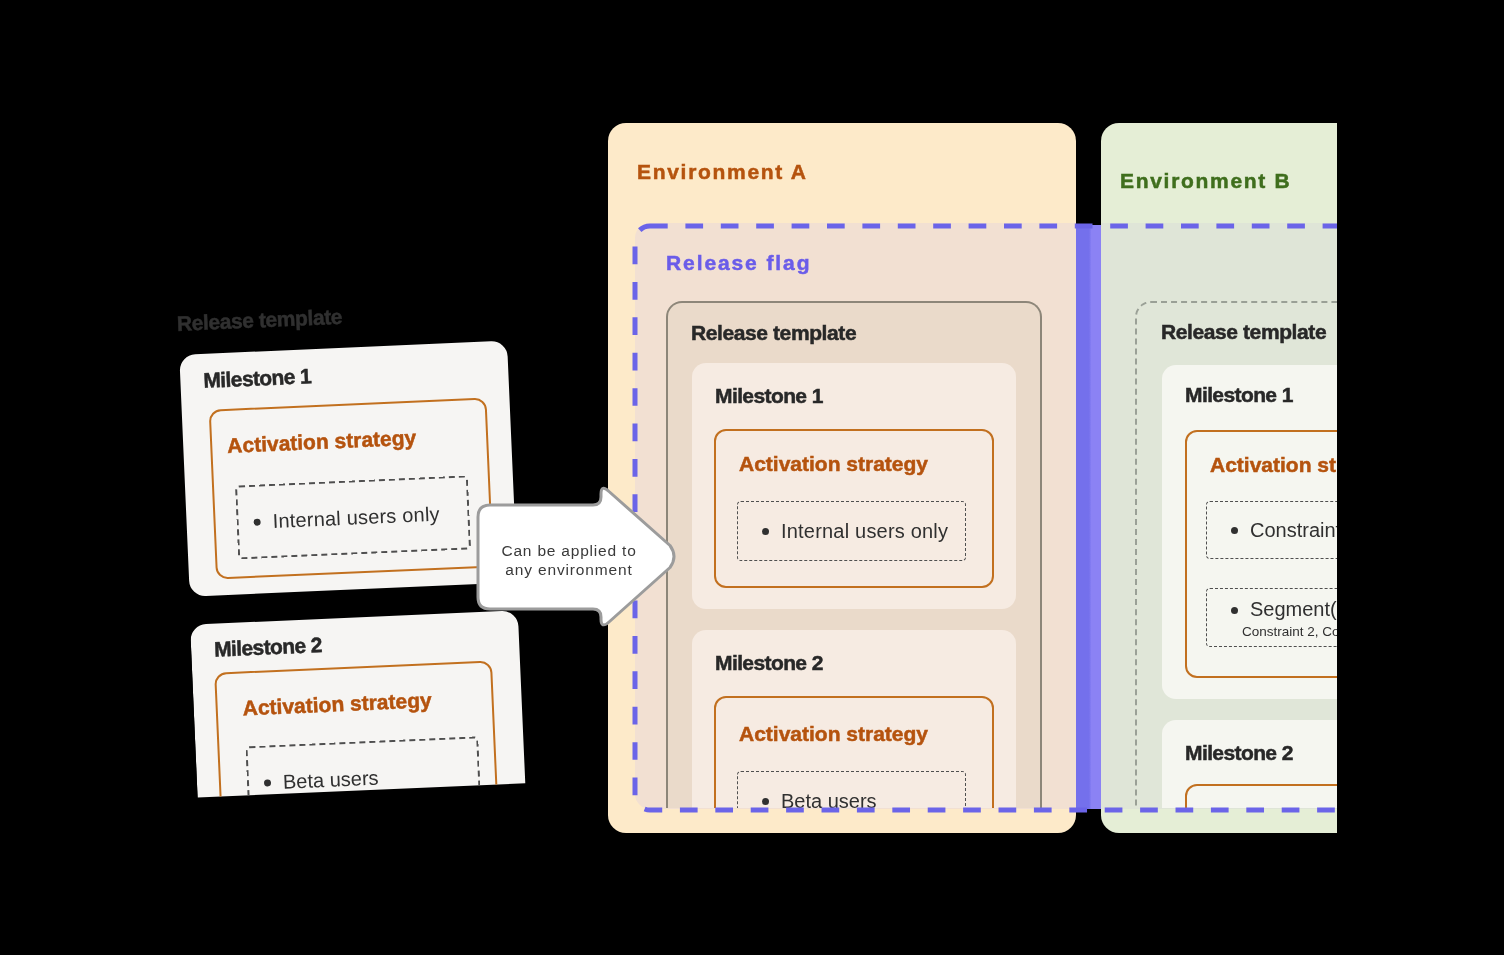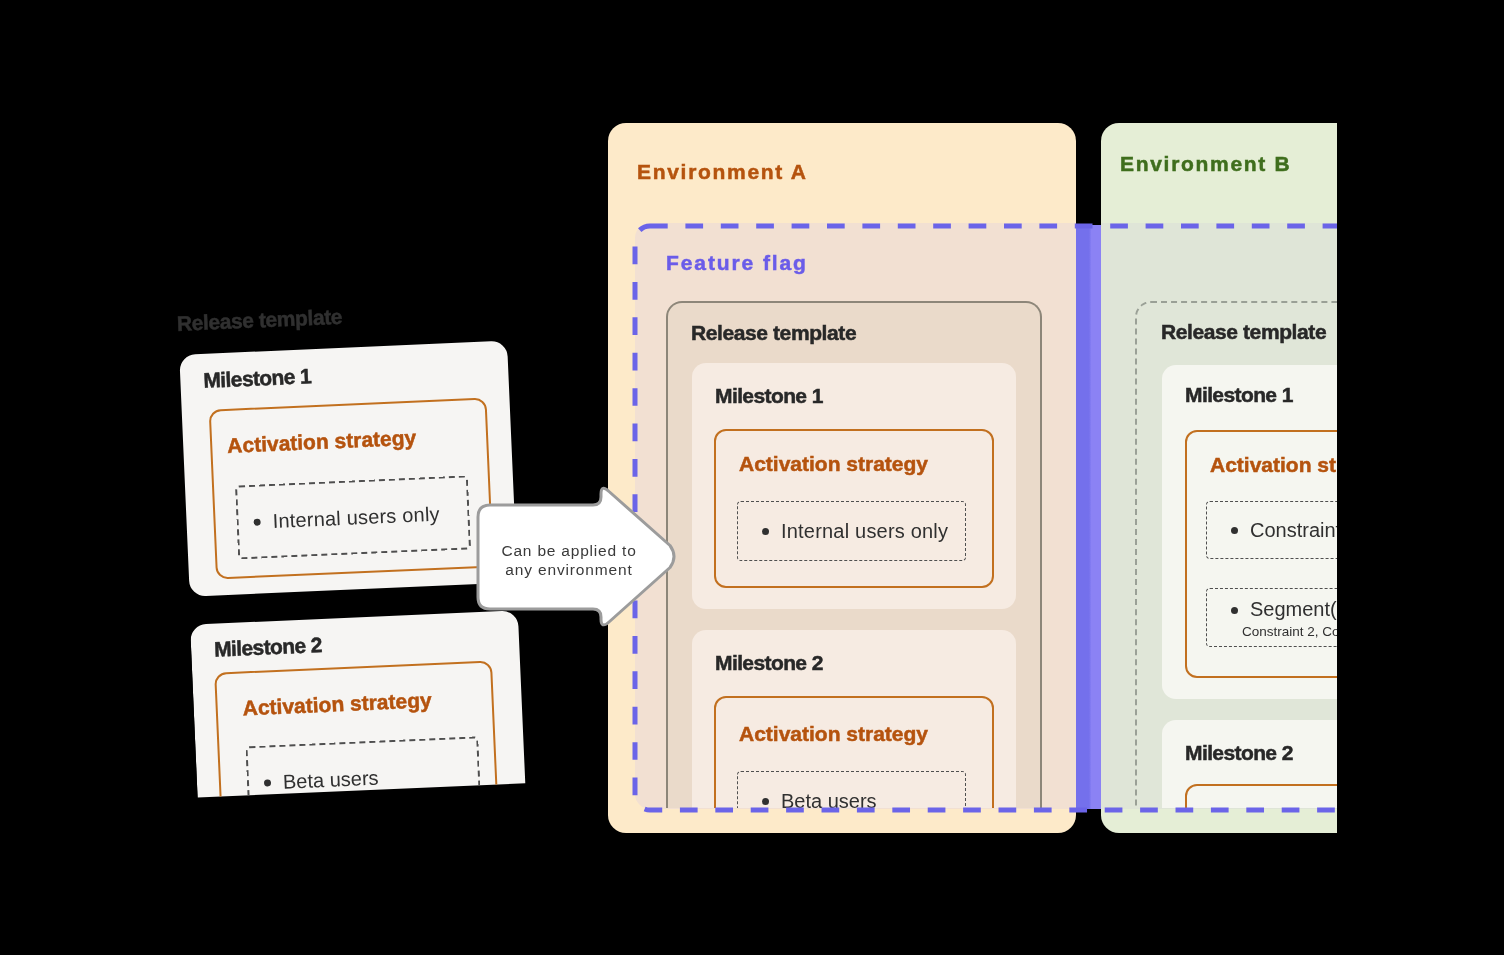--- a/index.html
+++ b/index.html
@@ -23,22 +23,22 @@
 
   <div class="abs" style="left:1101px;top:123px;width:330px;height:710px;background:#e5eed6;border-radius:18px;"></div>
 
   <div class="abs" style="left:1076px;top:225px;width:25px;height:584px;background:linear-gradient(90deg,#7470ec 0%,#7470ec 52%,#8b82f4 62%,#8b82f4 100%);"></div>
 
   <div class="abs" style="left:635px;top:223px;width:441px;height:586px;background:#f2e0d2;border-radius:15px 0 0 15px;"></div>
 
   <div class="abs" style="left:1101px;top:223px;width:236px;height:586px;background:#dfe5d7;"></div>
 
   <div class="abs hd" style="left:637px;top:160px;font-size:21px;letter-spacing:1.7px;color:#b5530e;">Environment A</div>
-  <div class="abs hd" style="left:1120px;top:152px;font-size:21px;letter-spacing:1.7px;color:#3f6e1d;">Environment B</div>
-  <div class="abs hd" style="left:666px;top:251px;font-size:21px;letter-spacing:1.9px;color:#6a5ce9;">Feature flag</div>
+  <div class="abs hd" style="left:1120px;top:169px;font-size:21px;letter-spacing:1.7px;color:#3f6e1d;">Environment B</div>
+  <div class="abs hd" style="left:666px;top:251px;font-size:21px;letter-spacing:1.9px;color:#6a5ce9;">Release flag</div>
 
   <div class="abs" style="left:666px;top:301px;width:376px;height:507px;background:#eadaca;
        border:2px solid #8d8679;border-bottom:none;border-radius:16px 16px 0 0;box-sizing:border-box;overflow:hidden;">
     <div class="abs hd" style="left:23px;top:18px;font-size:21px;letter-spacing:-0.4px;">Release template</div>
 
     <div class="card" style="left:24px;top:60px;width:324px;height:246px;background:#f6ebe2;">
       <div class="abs hd" style="left:23px;top:21px;font-size:21px;letter-spacing:-0.6px;">Milestone 1</div>
       <div class="obox" style="left:22px;top:66px;width:276px;height:155px;">
         <div class="otxt" style="left:23px;top:21px;font-size:21px;">Activation strategy</div>
         <div class="dbox" style="left:21px;top:70px;width:229px;height:60px;font-size:20px;">

